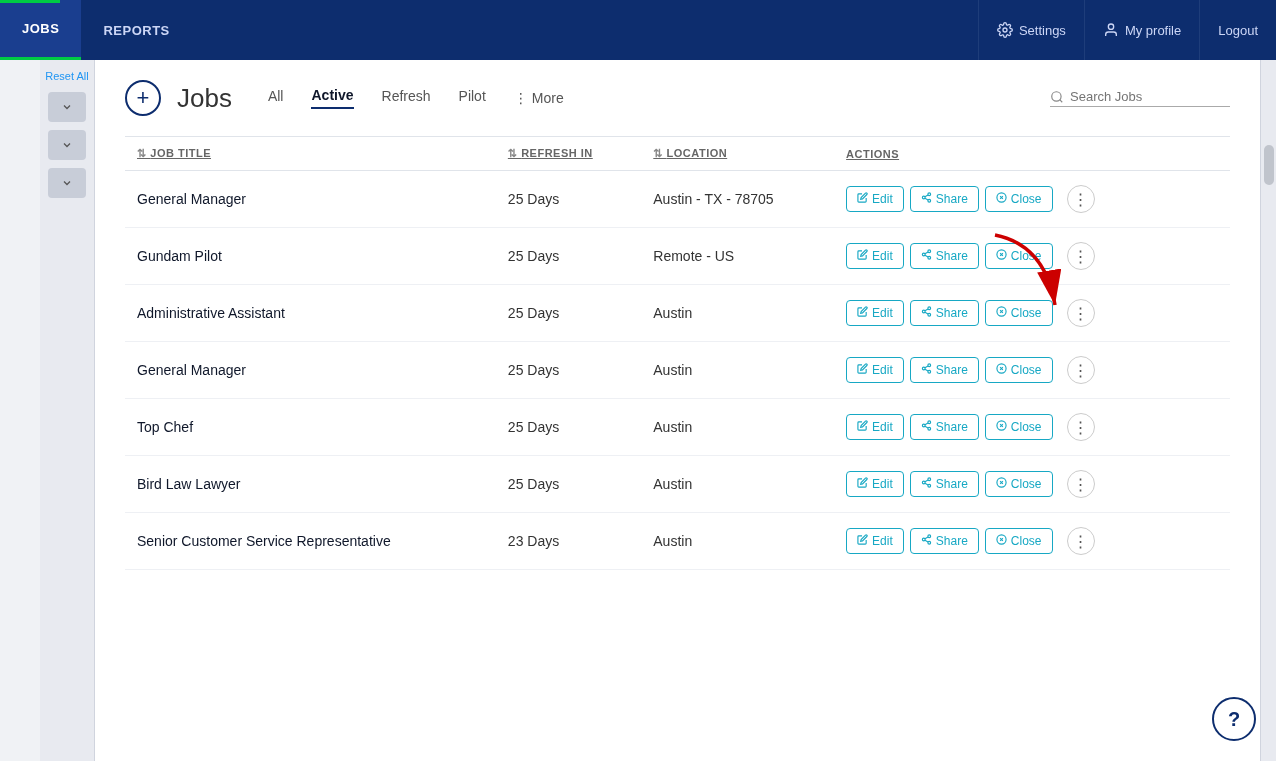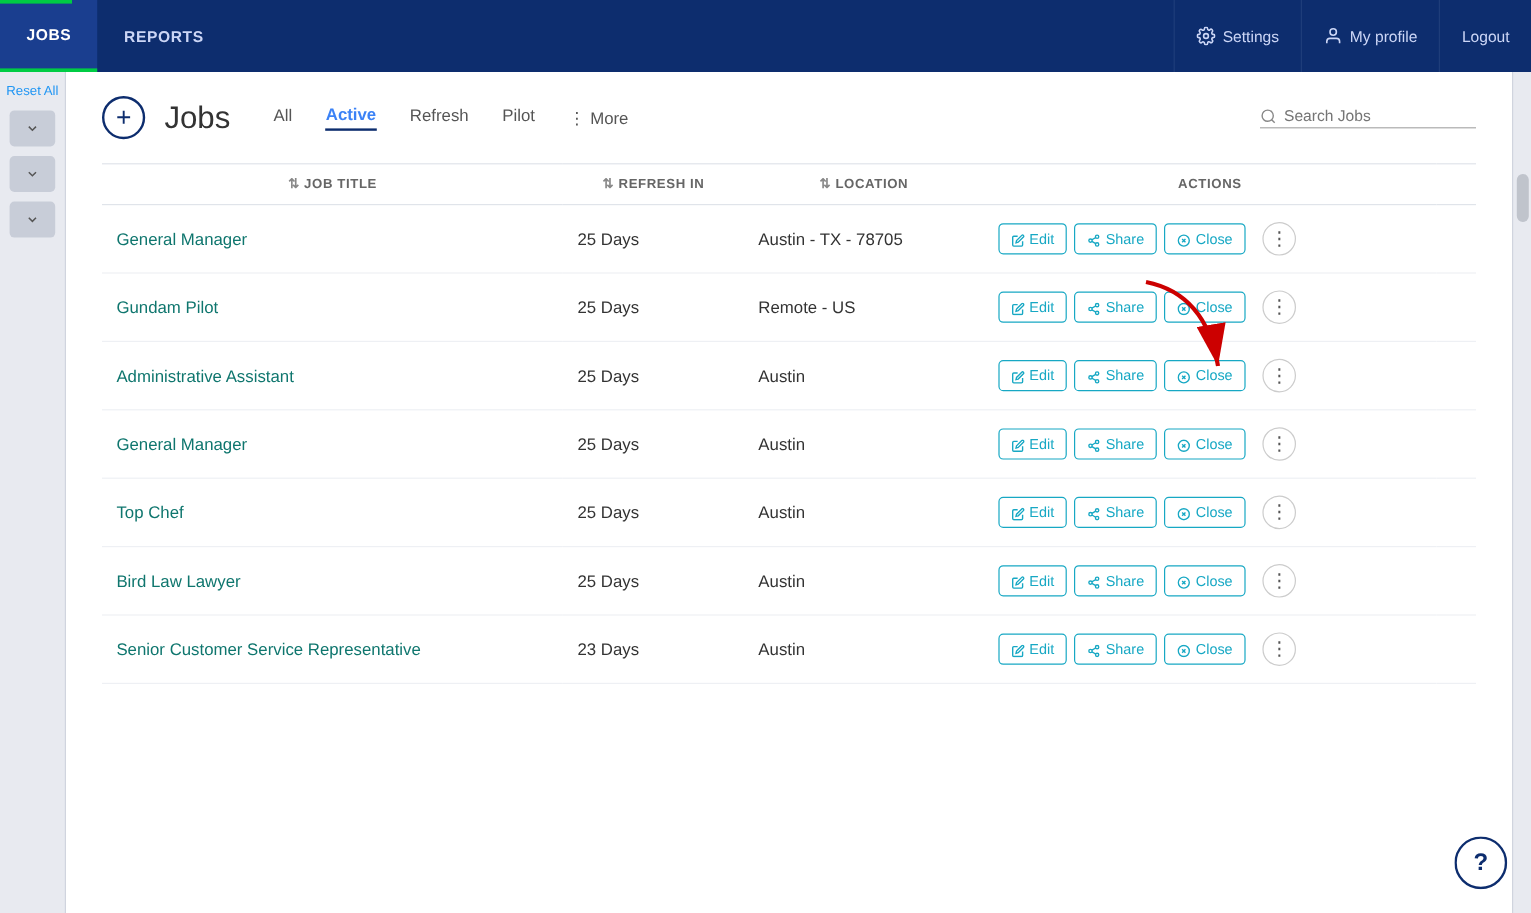--- a/index.html
+++ b/index.html
@@ -52,20 +52,21 @@
       align-items: center;
       cursor: pointer;
       border-left: 1px solid #1e3d7a;
       gap: 6px;
     }
 
     
     .main-layout {
       display: flex;
       height: calc(761px - 60px);
+      padding-left: 40px;
     }
 
     
     .left-sidebar {
       width: 55px;
       background: #e8eaf0;
       border-right: 1px solid #d0d4de;
       display: flex;
       flex-direction: column;
       align-items: center;
@@ -133,21 +134,21 @@
       gap: 28px;
       margin-left: 20px;
     }
     .tab {
       font-size: 14px;
       color: #555;
       cursor: pointer;
       padding-bottom: 4px;
     }
     .tab.active {
-      color: #3b82f6;
+      color: #0f172a;
       border-bottom: 2px solid #0d2d6e;
       font-weight: 600;
     }
     .more-btn {
       display: flex;
       align-items: center;
       gap: 4px;
       font-size: 14px;
       color: #555;
       cursor: pointer;
@@ -172,57 +173,58 @@
     
     .jobs-table {
       width: 100%;
       border-collapse: collapse;
     }
     .jobs-table thead tr {
       border-top: 1px solid #e0e4ea;
       border-bottom: 1px solid #e0e4ea;
     }
     .jobs-table thead th {
-      text-align: center;
+      text-align: left;
       font-size: 11px;
       color: #666;
       font-weight: 700;
       padding: 10px 12px;
       text-transform: uppercase;
       letter-spacing: 0.5px;
+      text-decoration: underline;
     }
     .jobs-table thead th.sortable {
       cursor: pointer;
     }
     .jobs-table thead th.sortable::before {
       content: '⇅ ';
       font-size: 11px;
       color: #888;
     }
     .jobs-table tbody tr {
       border-bottom: 1px solid #eef0f4;
     }
     .jobs-table tbody td {
       padding: 14px 12px;
       font-size: 14px;
       color: #333;
       vertical-align: middle;
     }
     .job-link {
-      color: #0f766e;
+      color: #0f172a;
       cursor: pointer;
     }
     .actions-cell {
       display: flex;
       align-items: center;
       gap: 6px;
     }
     .action-btn {
       display: flex;
-      align-items: flex-end;
+      align-items: flex-start;
       gap: 4px;
       padding: 5px 10px;
       border-radius: 4px;
       border: 1.5px solid #17a8c4;
       background: white;
       color: #17a8c4;
       font-size: 12px;
       cursor: pointer;
       font-weight: 500;
     }

